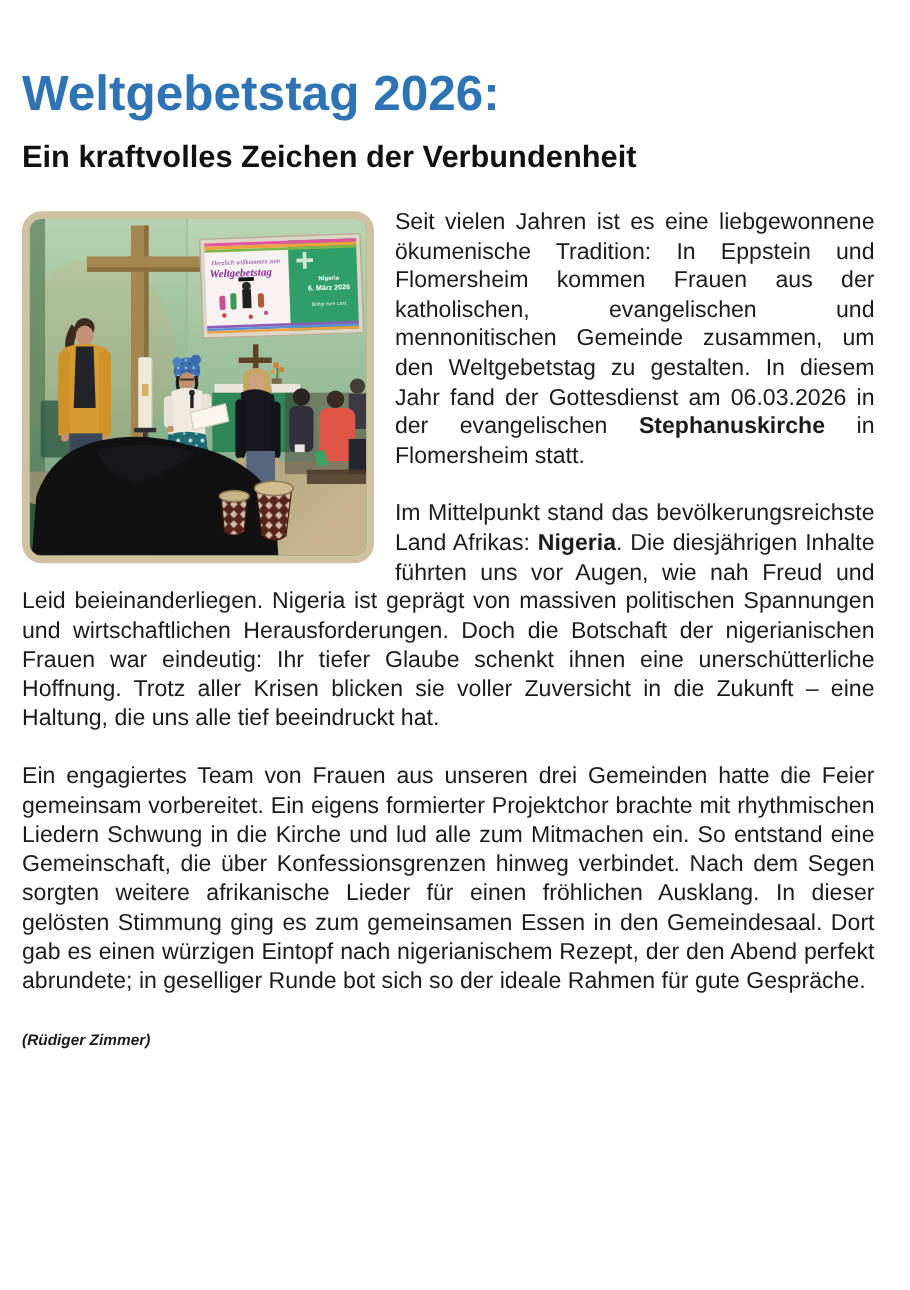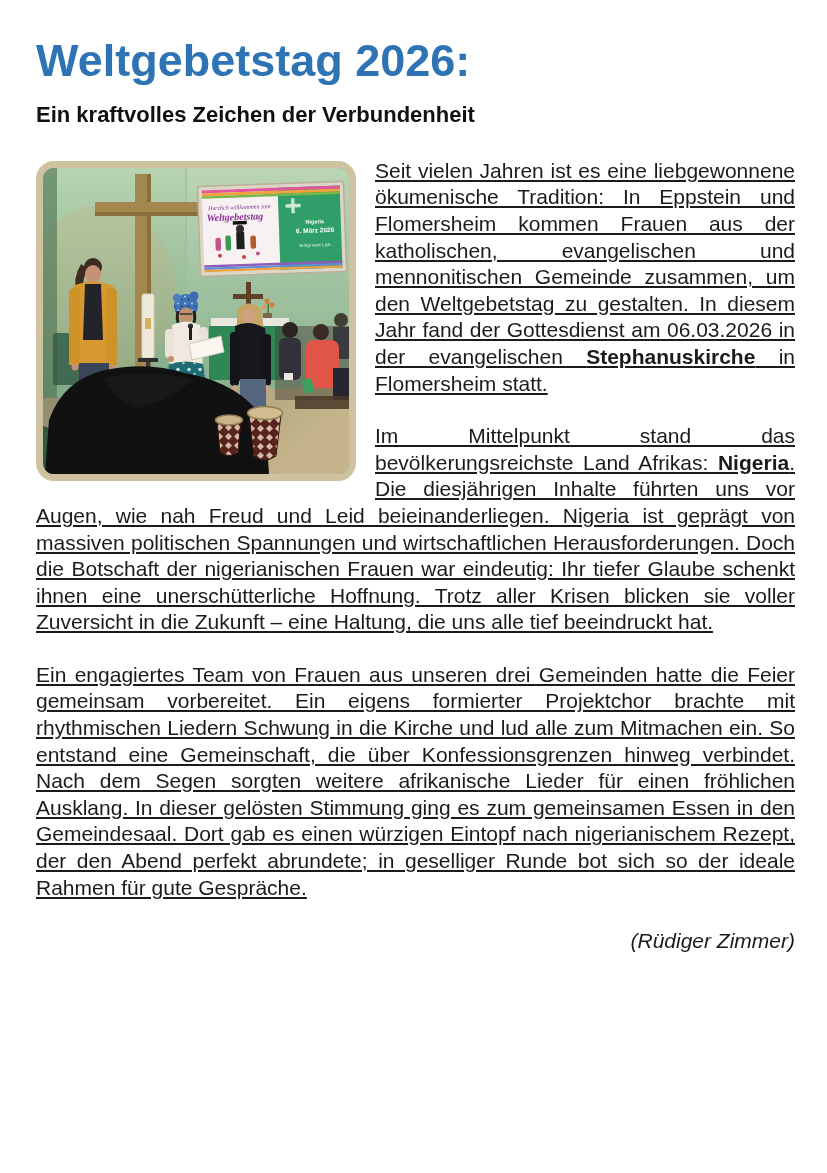--- a/index.html
+++ b/index.html
@@ -1,41 +1,41 @@
 <!DOCTYPE html>
 <html lang="de"><head>
 <meta charset="utf-8">
 <style>
   html,body{margin:0;padding:0;background:#ffffff;}
   .page{
     width:827px;height:1139px;box-sizing:border-box;
-    padding:30px 32px 0 36px;background:#ffffff;overflow:hidden;
-    font-family:"Liberation Sans","DejaVu Sans",sans-serif;color:#1b1b1b;
+    padding:30px 32px 0 20px;background:#ffffff;overflow:hidden;
+    font-family:"Liberation Sans","DejaVu Sans",sans-serif;color:#1b1b1b;margin-top:24px;
   }
   .title{
     font-size:45px;font-weight:700;line-height:1.12;
     color:#2E74B5;margin:6px 0 0 0;letter-spacing:0;
   }
   .subtitle{
-    font-size:22px;font-weight:700;color:#111;margin:16px 0 0 0;line-height:1.2;
+    font-size:28px;font-weight:700;color:#111;margin:16px 0 0 0;line-height:1.2;
   }
   .article{
     margin-top:29px;font-size:21px;line-height:26.6px;text-align:justify;
   }
-  .article p{margin:0 0 26px 0;text-decoration:underline;}
+  .article p{margin:0 0 26px 0;}
   .article p.last{margin-bottom:0;}
   .bold{font-weight:700;}
   .photo-frame{
     float:left;width:306px;height:306px;
     border:7px solid #CFC2A0;border-radius:18px;
     margin:3px 19px 8px 0;overflow:hidden;background:#7fa885;
   }
   .photo-frame svg{display:block;width:100%;height:100%;}
   .credits{
-    text-align:right;font-style:italic;font-size:21px;line-height:27px;margin:0;
+    font-style:italic;font-size:14px;line-height:27px;margin:0;font-weight:bold;
   }
   .slide-script{font-family:"Liberation Serif","DejaVu Serif",serif;font-style:italic;}
 </style>
 </head>
 <body>
 
 <div class="page">
 
   <h1 class="title">Weltgebetstag 2026:</h1>
   <h2 class="subtitle">Ein kraftvolles Zeichen der Verbundenheit</h2>

